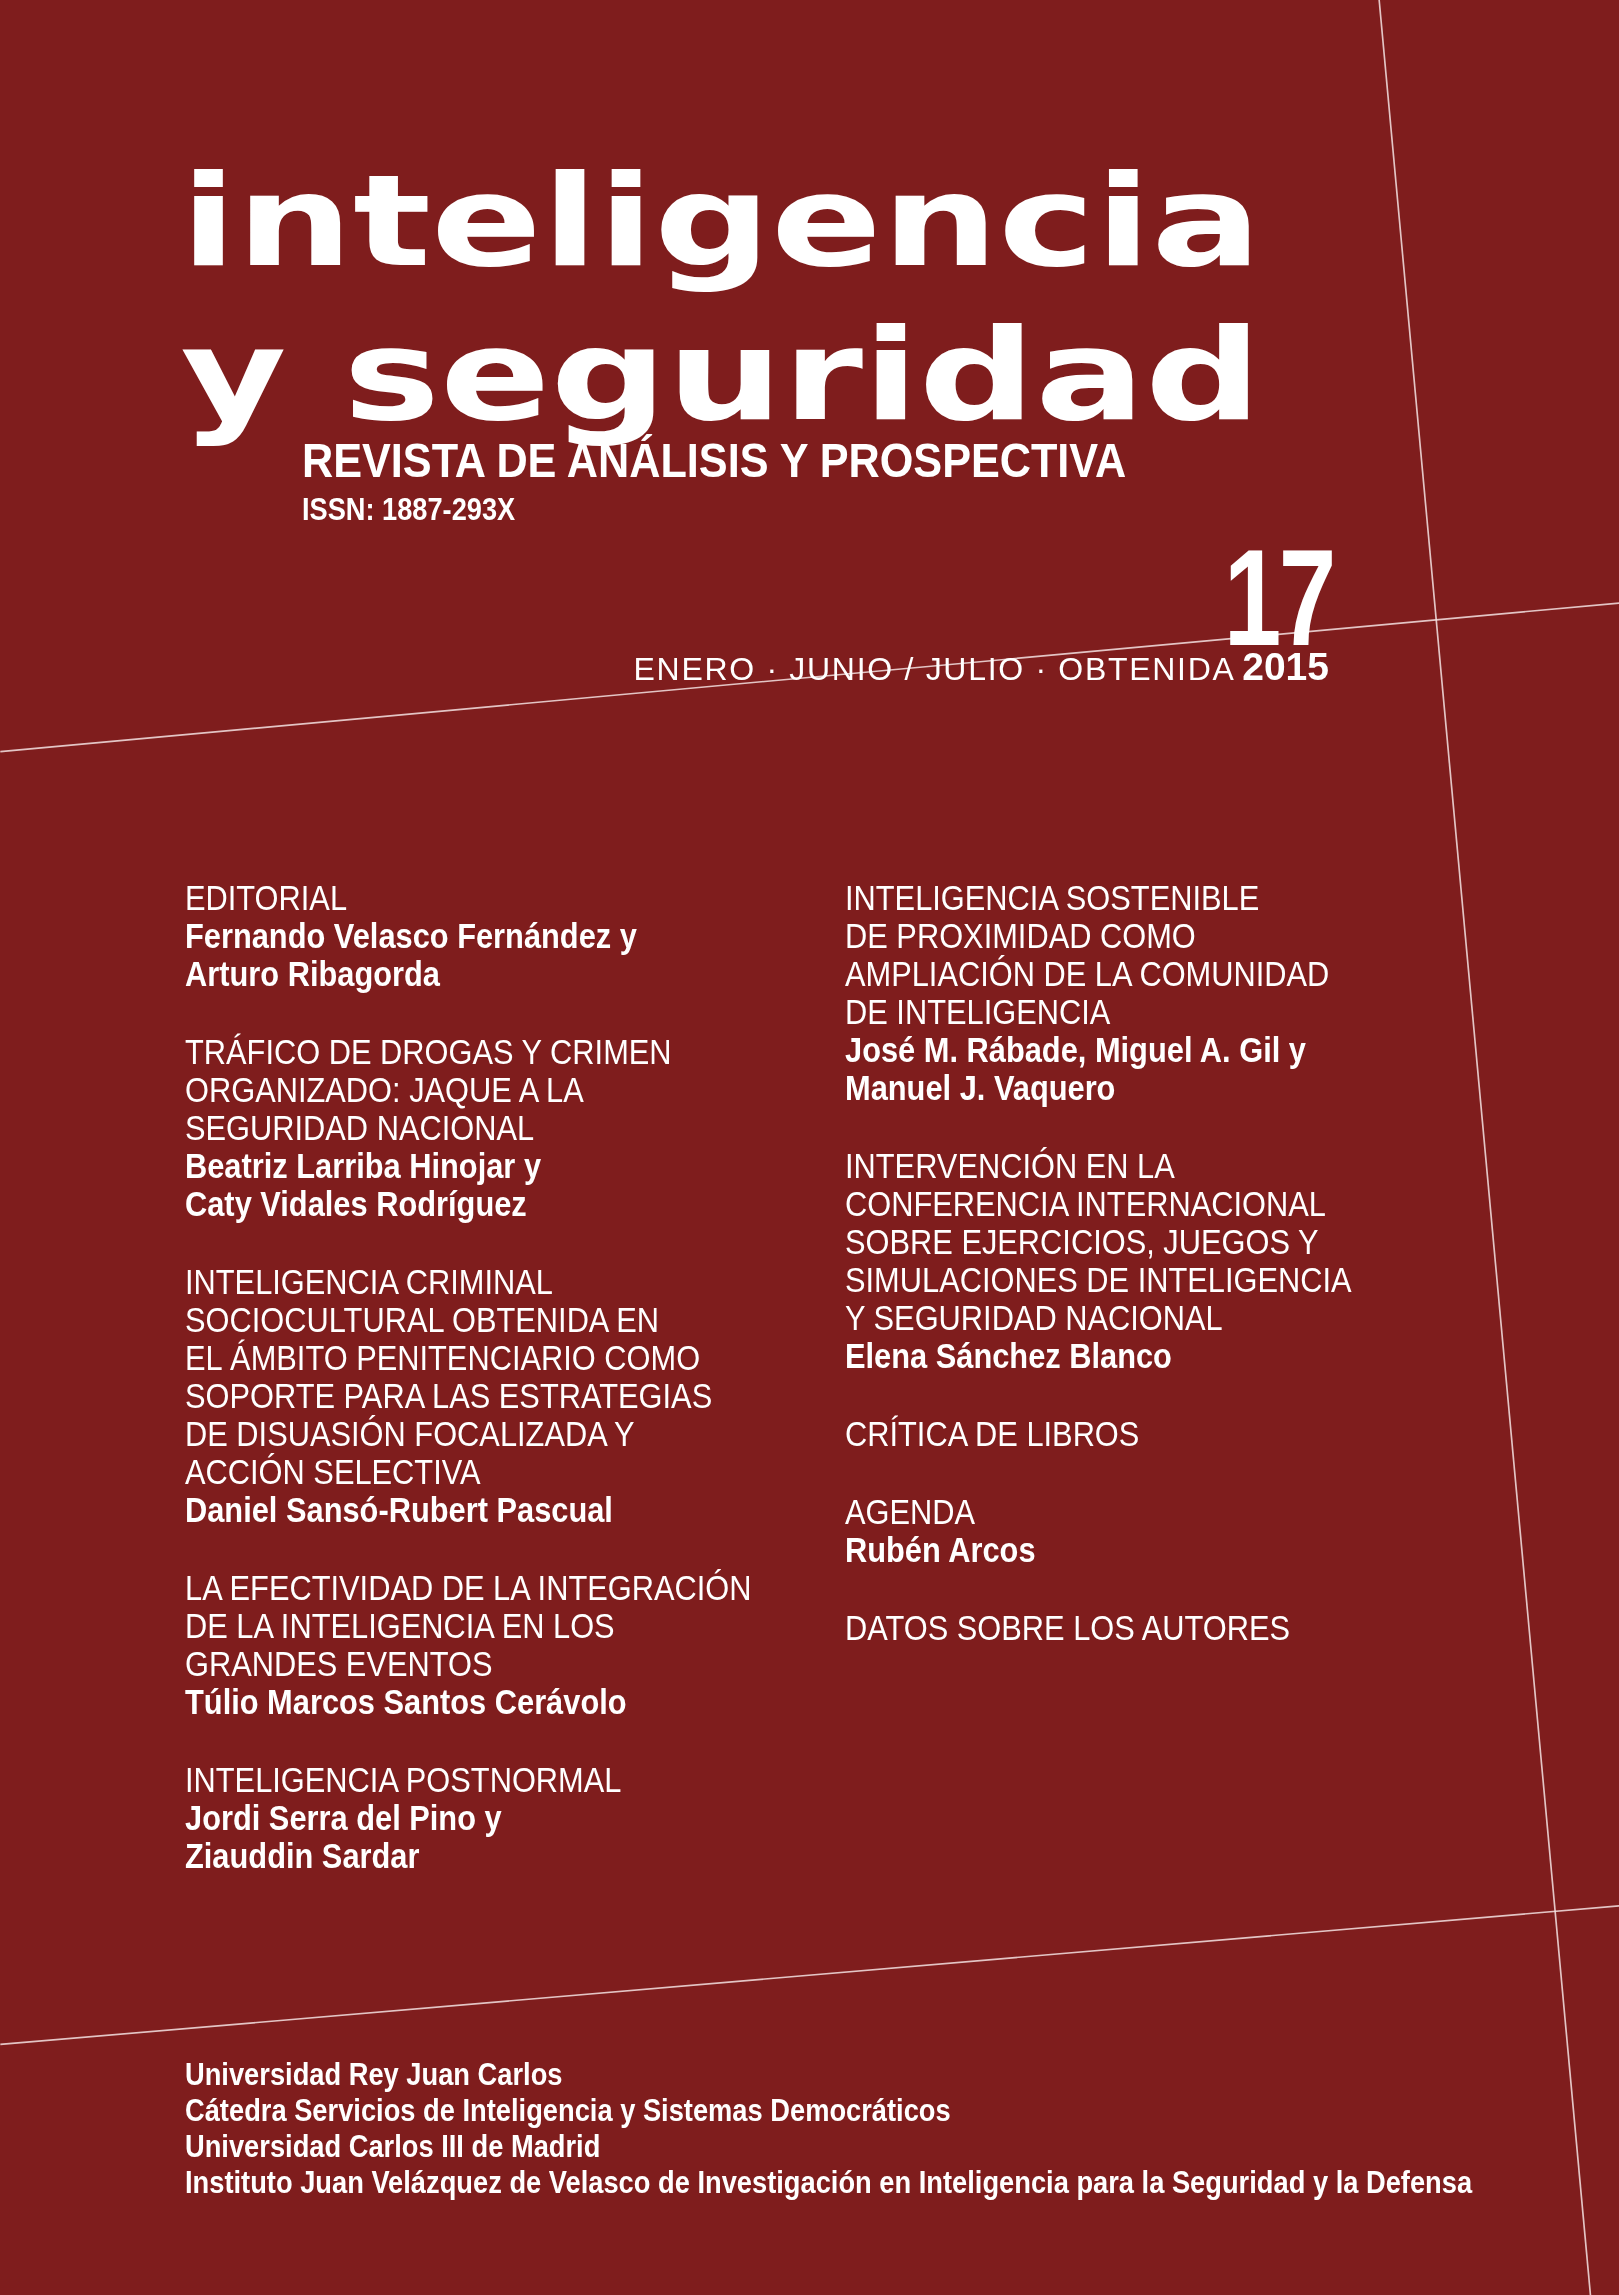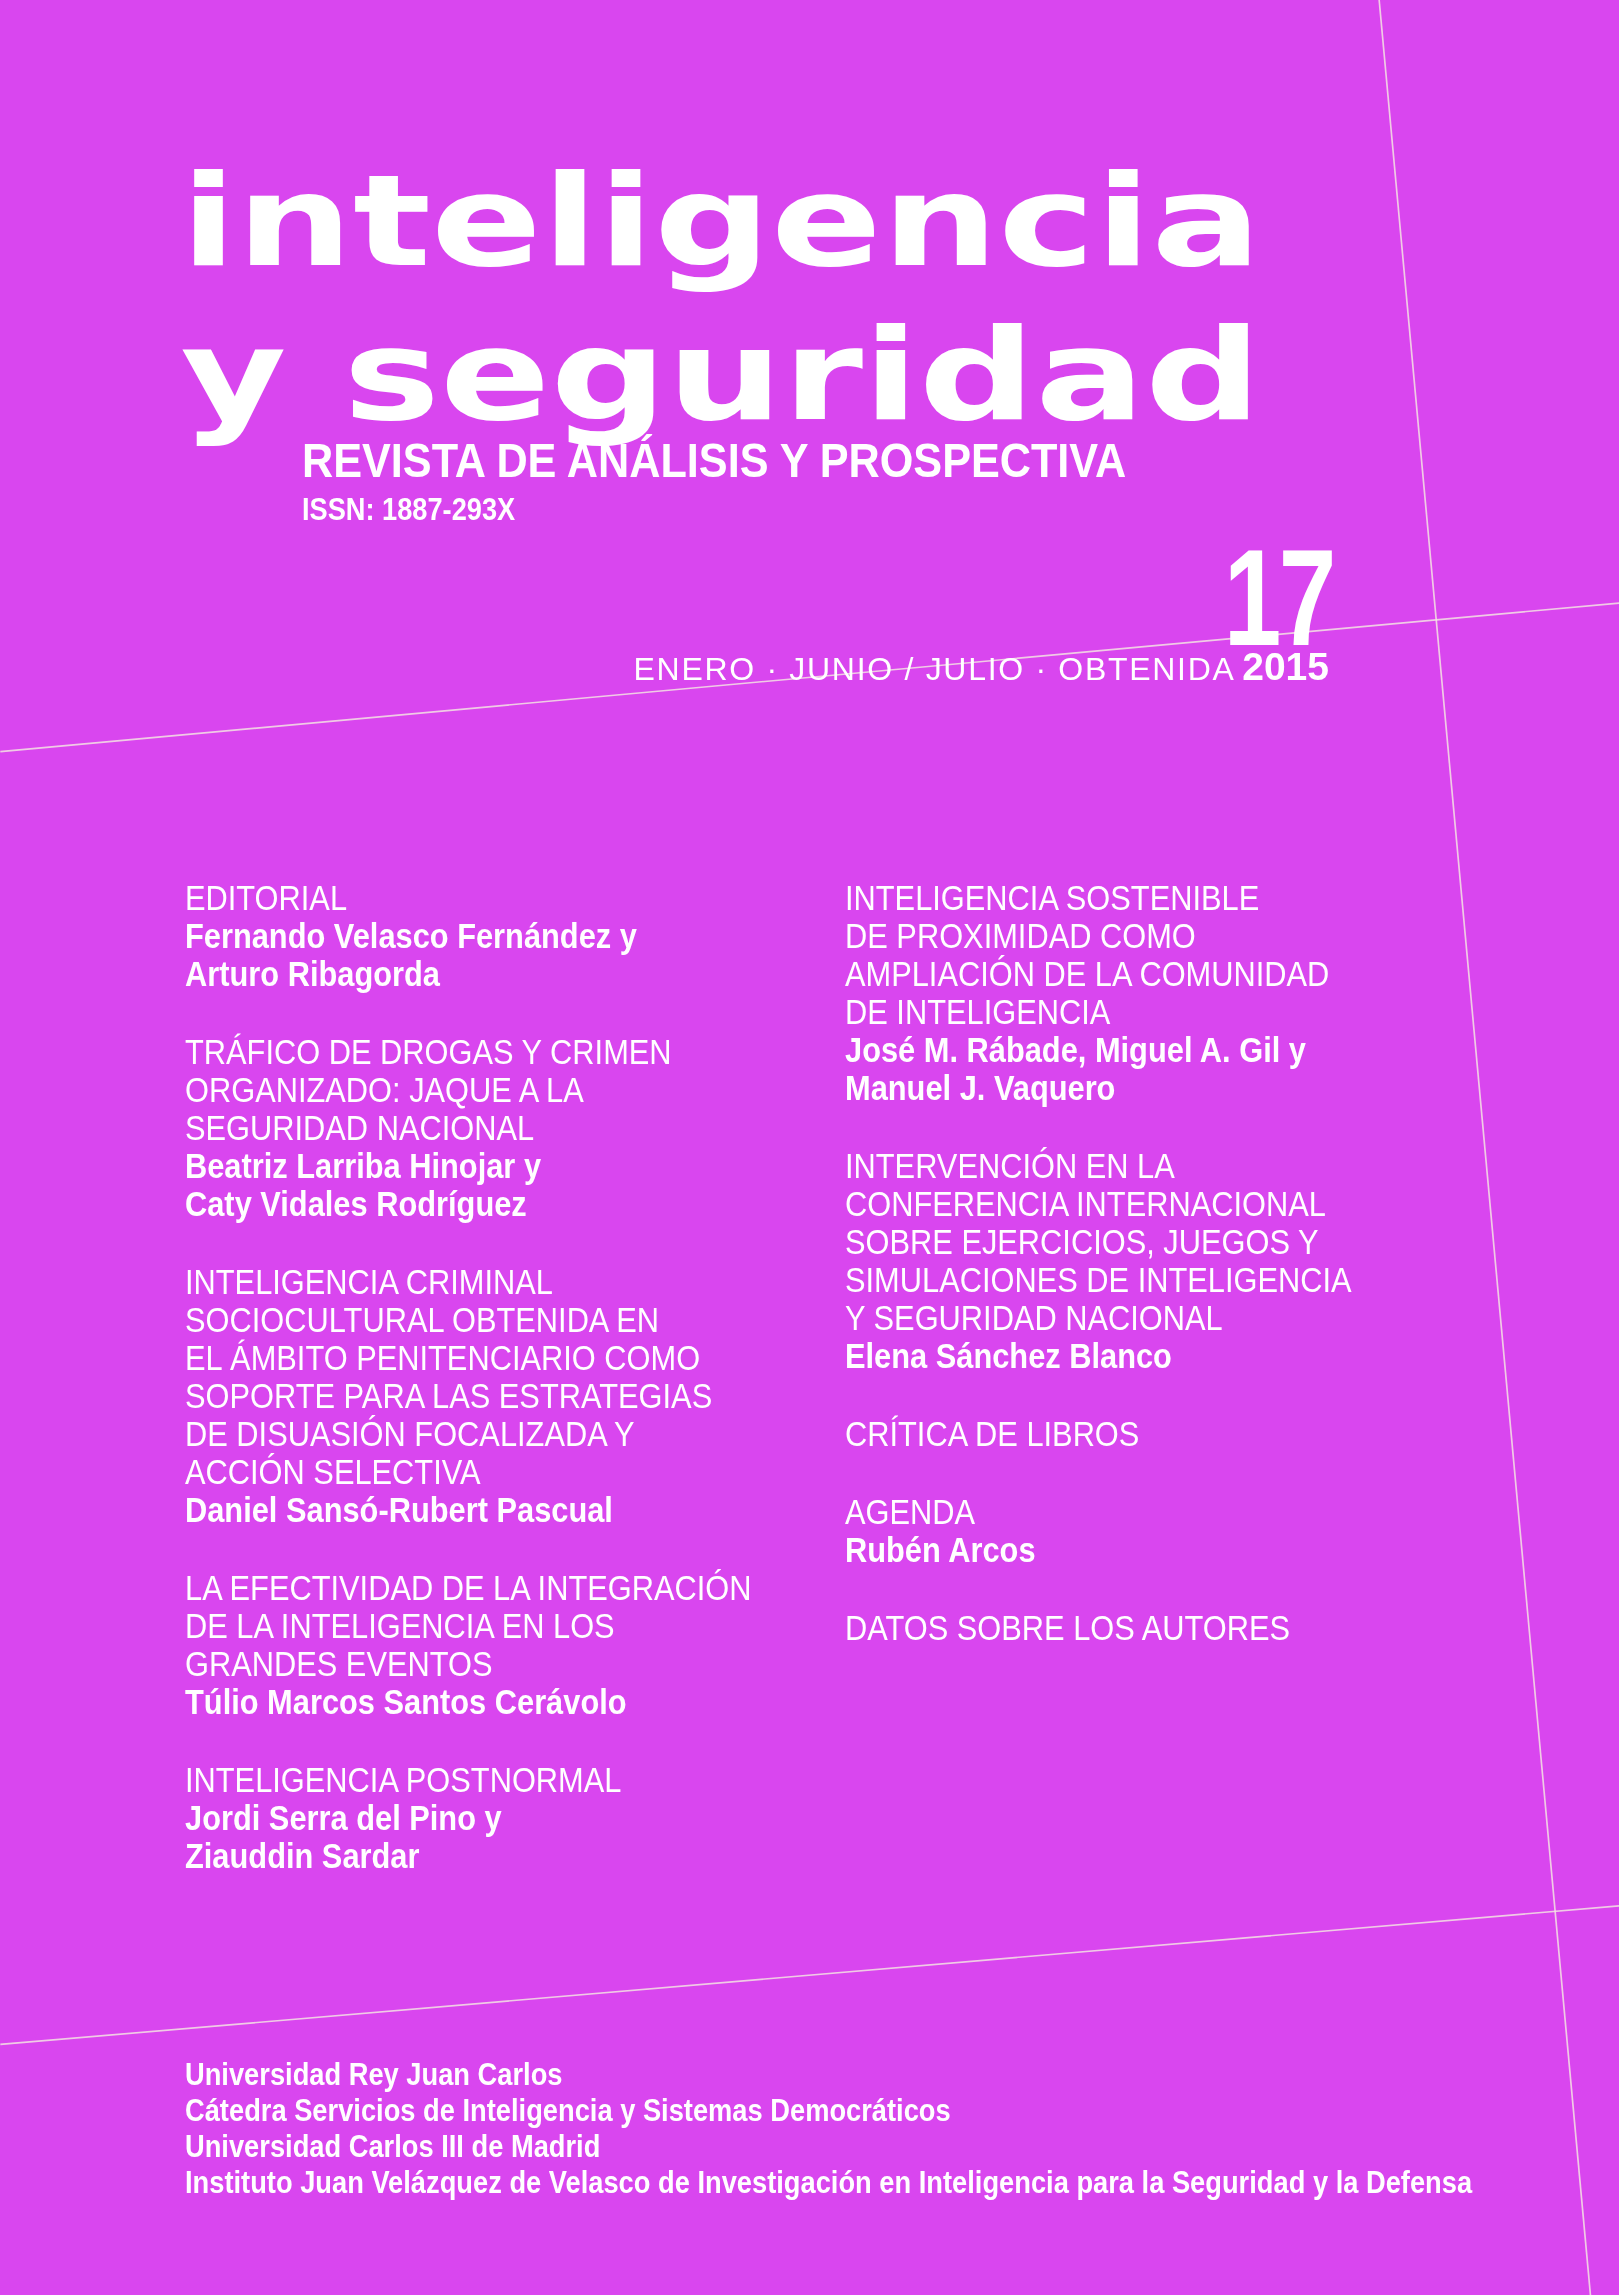--- a/index.html
+++ b/index.html
@@ -1,20 +1,20 @@
 <!DOCTYPE html>
 <html style="font-size:13.4px"><head>
 <meta charset="utf-8">
 <style>
   html, body { margin: 0; padding: 0; }
   .page {
     position: relative;
     width: 1620px;
     height: 2295px;
-    background: #d946ef;
+    background: #7f1d1d;
     overflow: hidden;
     color: #ffffff;
     font-family: "Liberation Sans", sans-serif;
   }
   .hairlines {
     position: absolute;
     left: 0; top: 0;
     width: 1620px; height: 2295px;
     pointer-events: none;
   }

